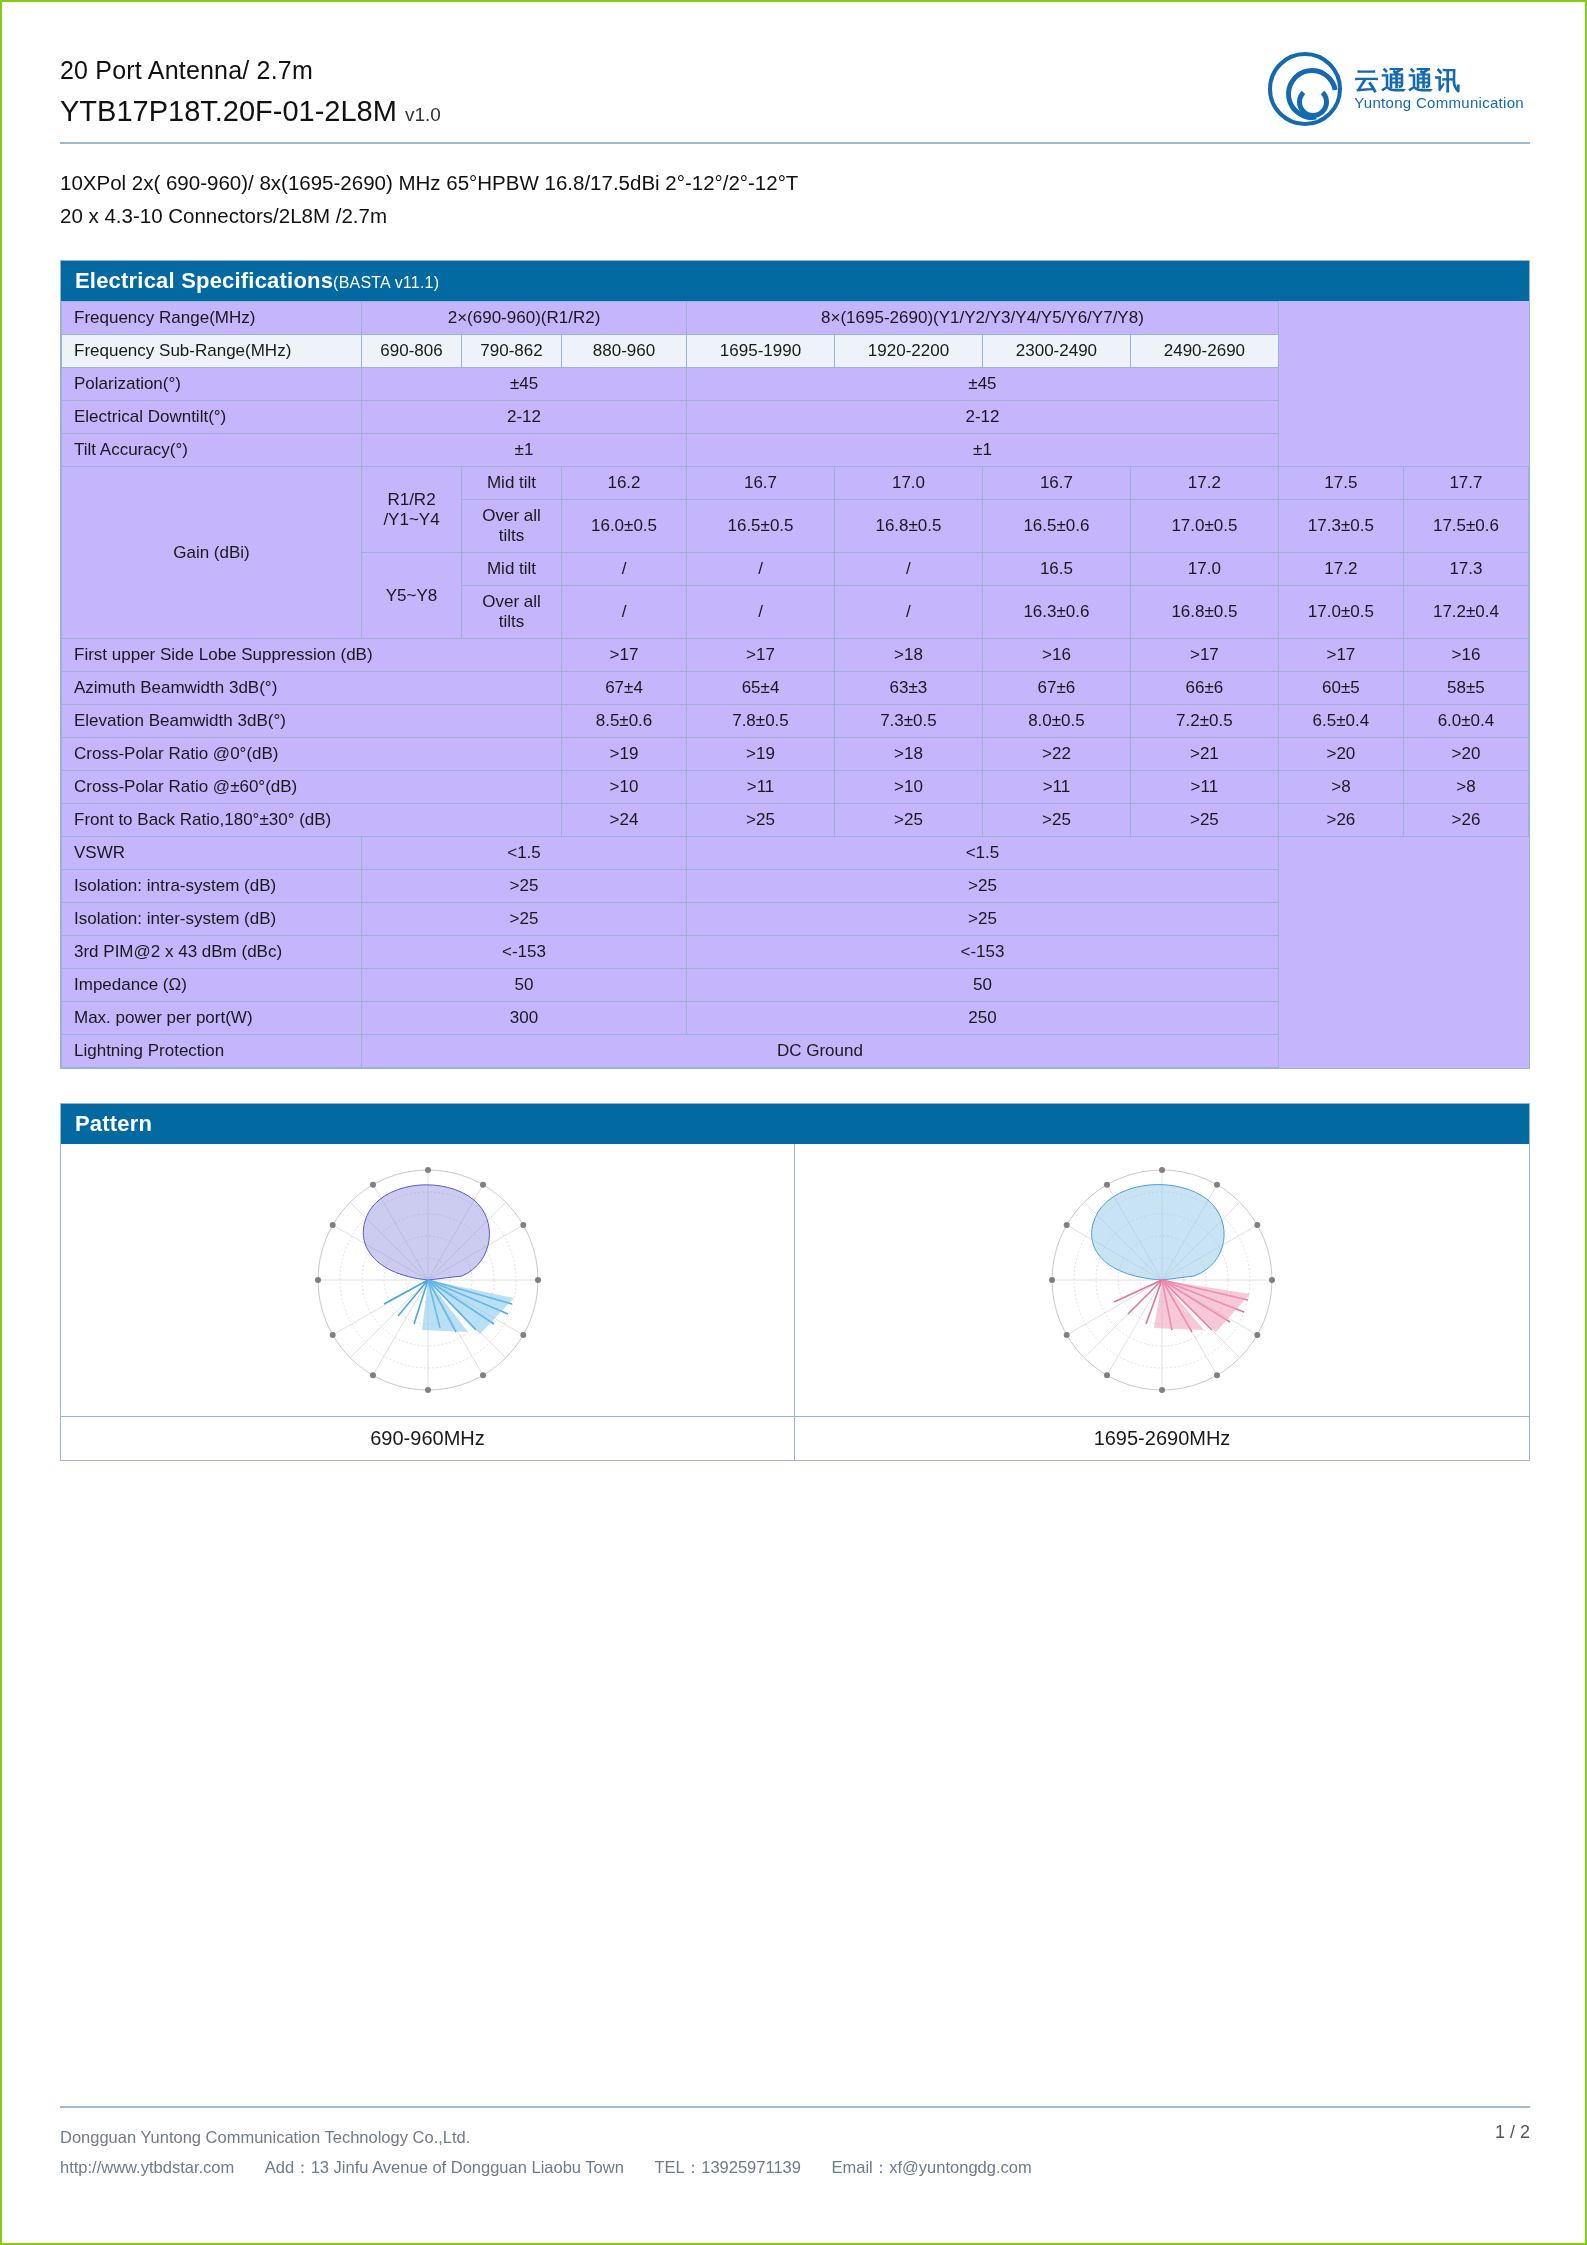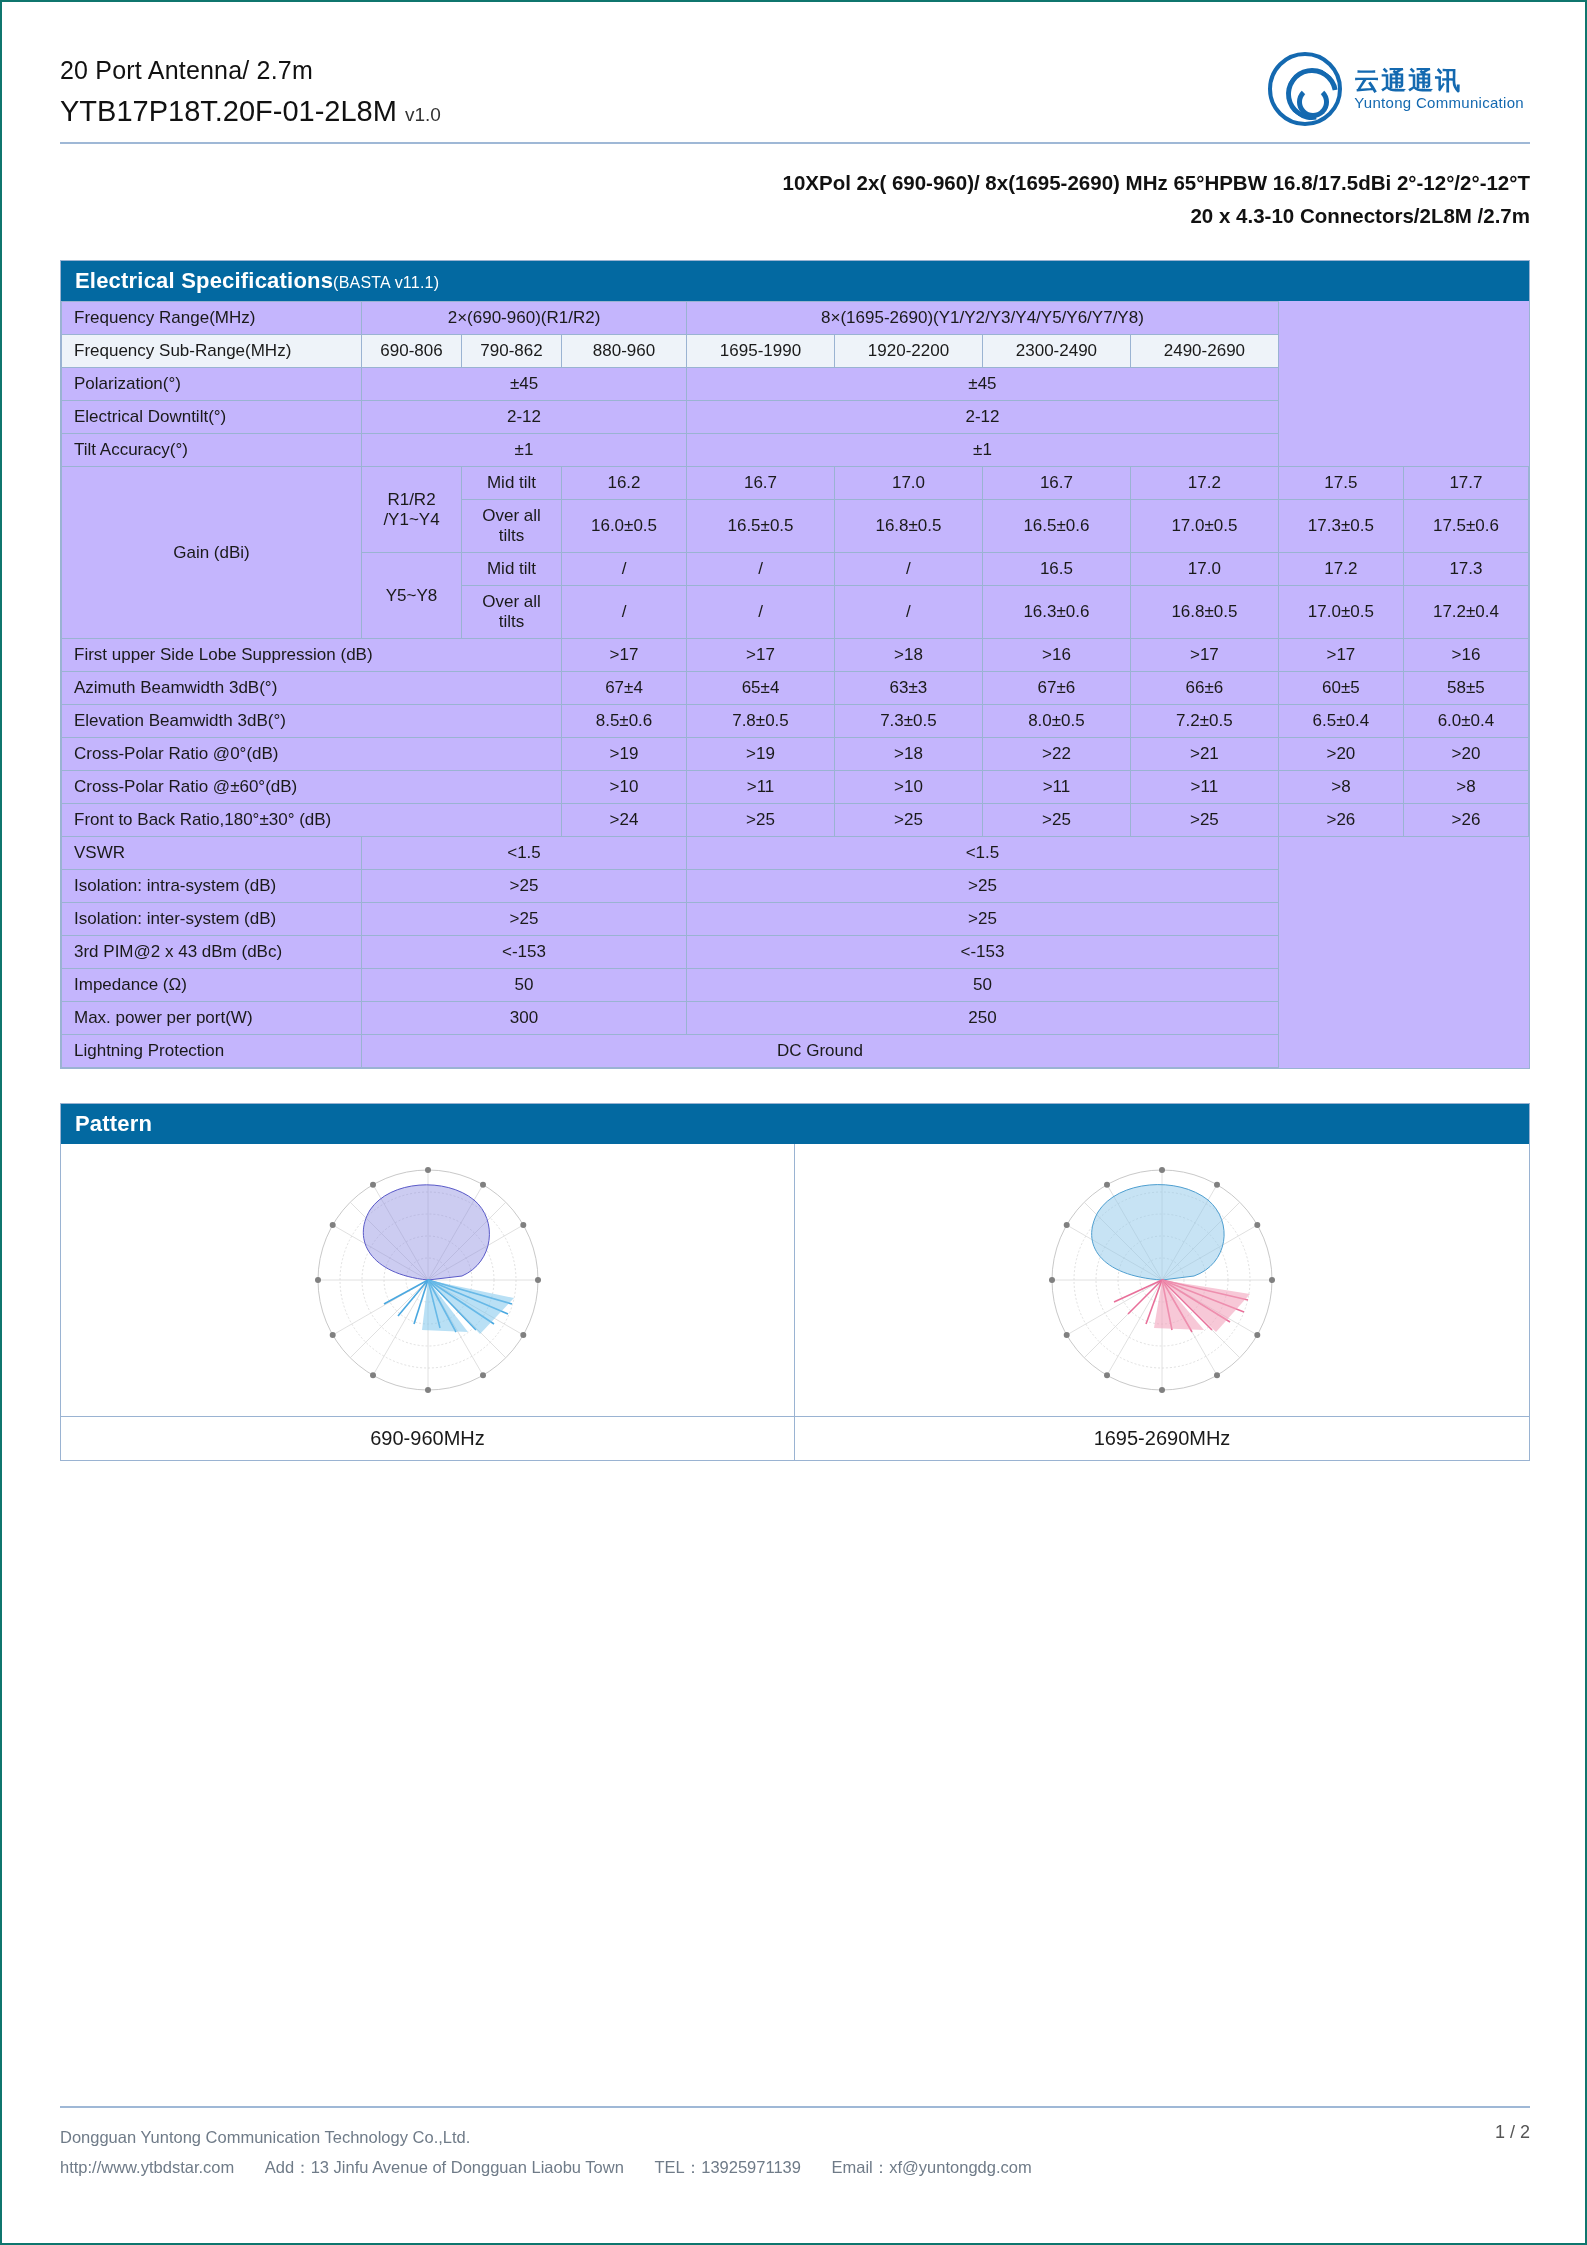--- a/index.html
+++ b/index.html
@@ -13,21 +13,21 @@
     font-family: "Liberation Sans", sans-serif;
     color: #1a1a1a;
     position: relative;
     overflow: hidden;
   }
   .page {
     position: absolute;
     left: 0; top: 0;
     width: 1587px;
     height: 2245px;
-    border: 2px solid #0f766e;
+    border: 2px solid #84cc16;
     box-sizing: border-box;
     padding: 0;
   }
   .inner {
     position: absolute;
     left: 58px;
     top: 48px;
     width: 1470px;
   }
 
@@ -101,24 +101,23 @@
   .header-rule {
     margin-top: 14px;
     border-top: 2px solid #9fb8d6;
     width: 1470px;
   }
 
   
   .summary {
     margin-top: 22px;
     font-size: 20.5px;
-    font-weight: bold;
+    font-weight: normal;
     line-height: 1.62;
     color: #111;
-    text-align: right;
   }
 
   
   .section {
     margin-top: 28px;
     border: 1px solid #9ab3d2;
   }
   .section-head {
     background: #0369a1;
     color: #ffffff;

